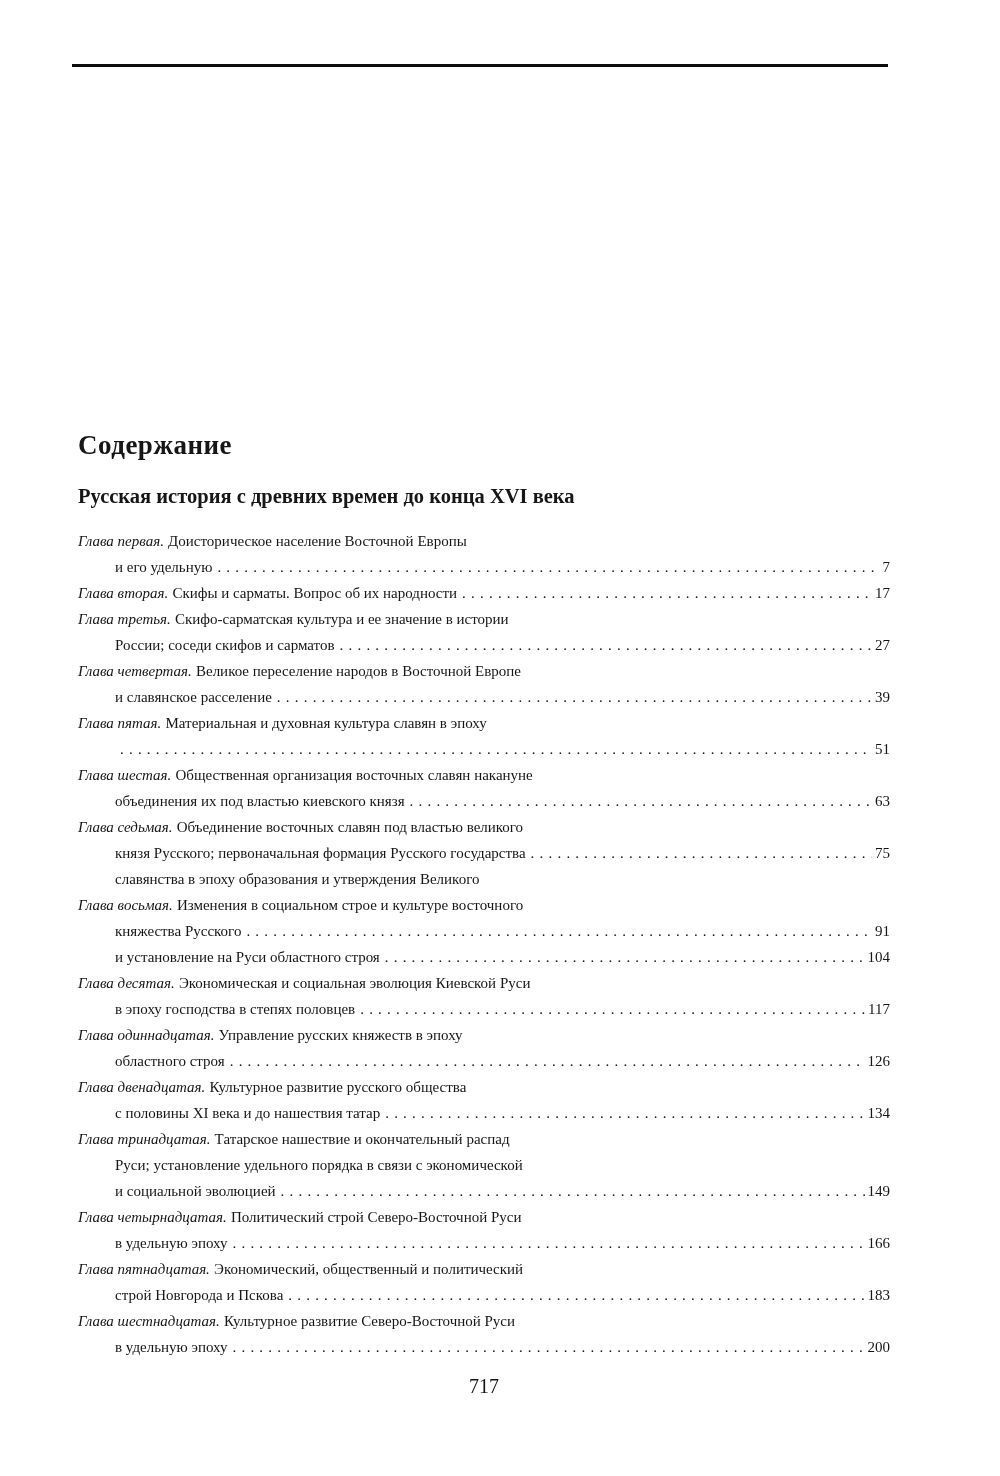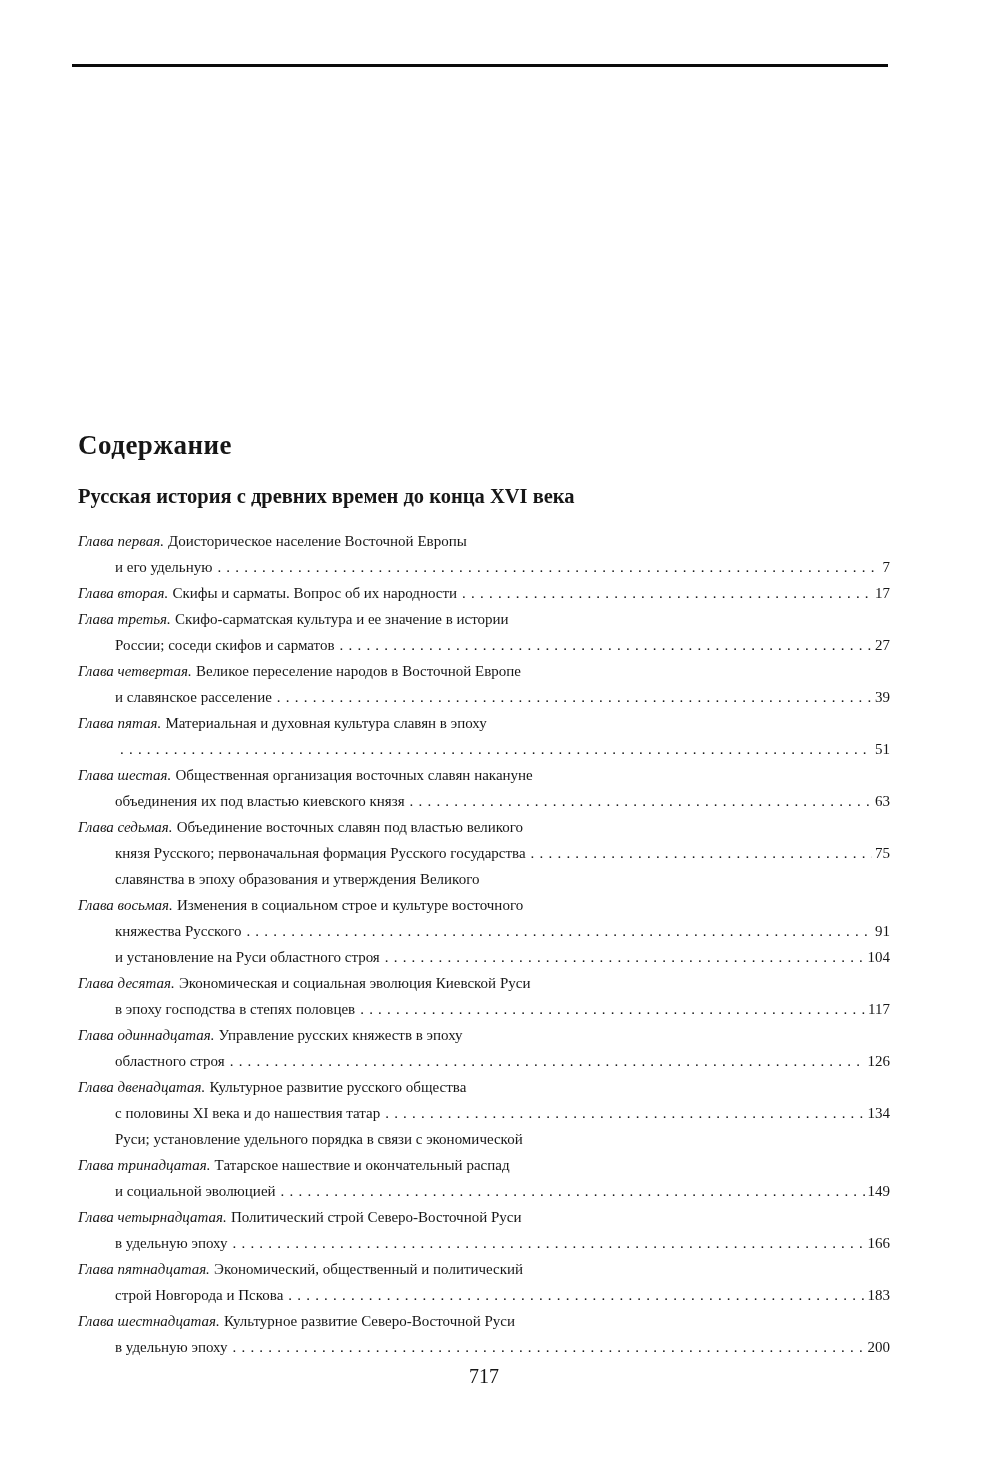--- a/index.html
+++ b/index.html
@@ -70,21 +70,21 @@
   }
   .leader::after {
     content: "........................................................................................................................";
     letter-spacing: 5.2px;
   }
   .pg {
     flex: 0 0 auto;
     text-align: right;
   }
   .folio {
-    margin-top: 3px;
+    margin-top: 13px;
     text-align: center;
     font-size: 20px;
     line-height: 26px;
   }
 </style>
 </head>
 <body>
 
 <div class="top-rule"></div>
 
@@ -213,26 +213,26 @@
           <span class="chapter-label">Глава двенадцатая.</span>
           <span class="txt">Культурное развитие русского общества</span>
         </div>
         <div class="line cont">
           <span class="txt">с половины XI века и до нашествия татар</span>
           <span class="leader"></span>
           <span class="pg">134</span>
         </div>
       </div>
       <div class="entry">
-        <div class="line cont">
-          <span class="txt">Руси; установление удельного порядка в связи с экономической</span>
-        </div>
         <div class="line first">
           <span class="chapter-label">Глава тринадцатая.</span>
           <span class="txt">Татарское нашествие и окончательный распад</span>
+        </div>
+        <div class="line cont">
+          <span class="txt">Руси; установление удельного порядка в связи с экономической</span>
         </div>
         <div class="line cont">
           <span class="txt">и социальной эволюцией</span>
           <span class="leader"></span>
           <span class="pg">149</span>
         </div>
       </div>
       <div class="entry">
         <div class="line first">
           <span class="chapter-label">Глава четырнадцатая.</span>

